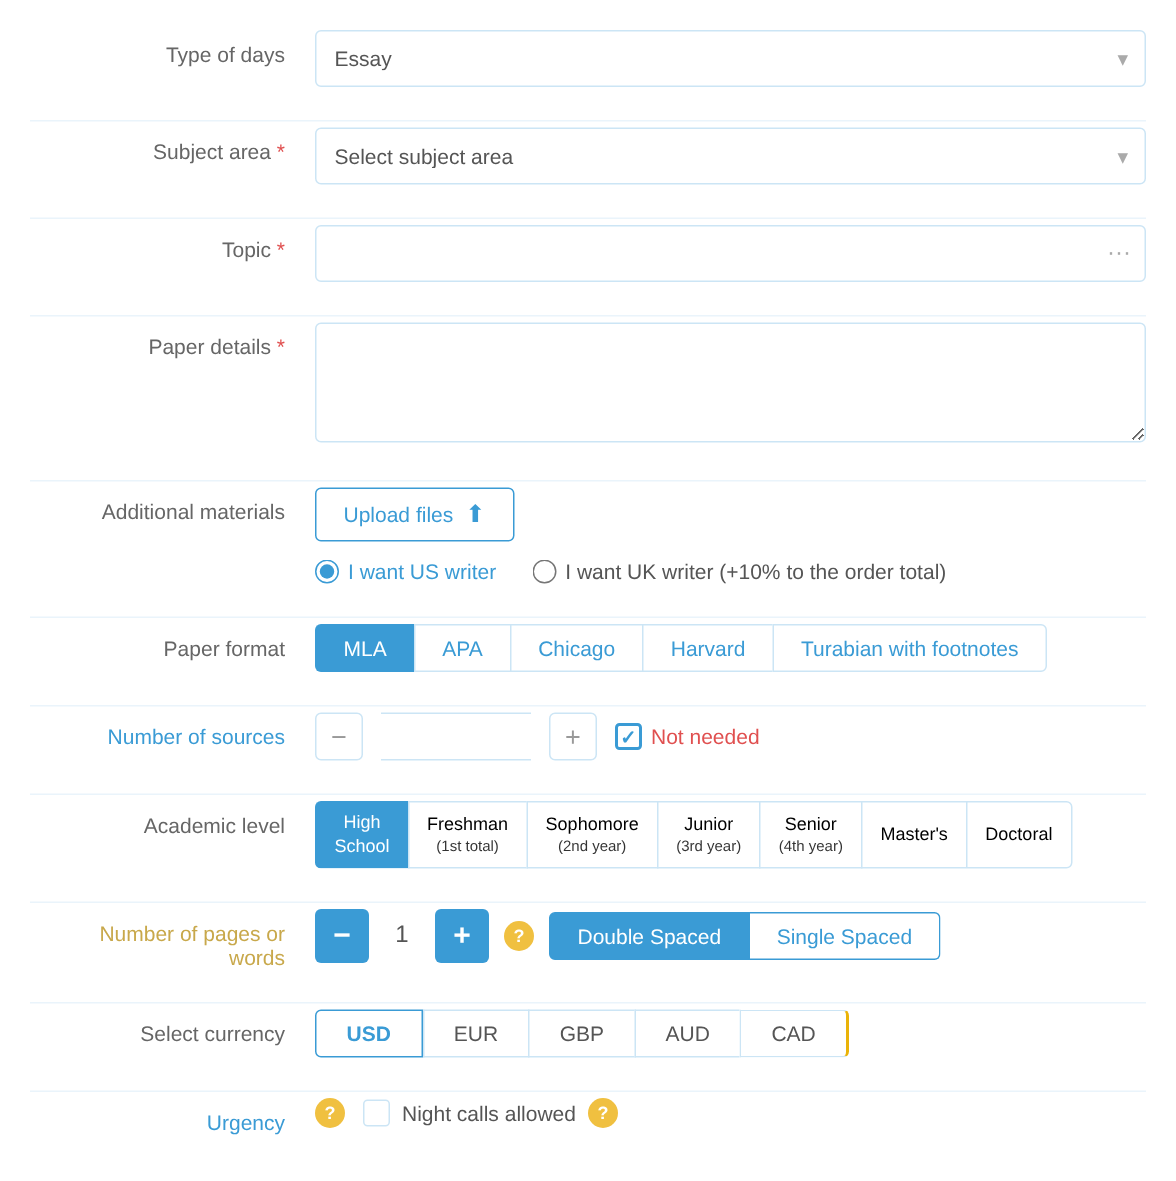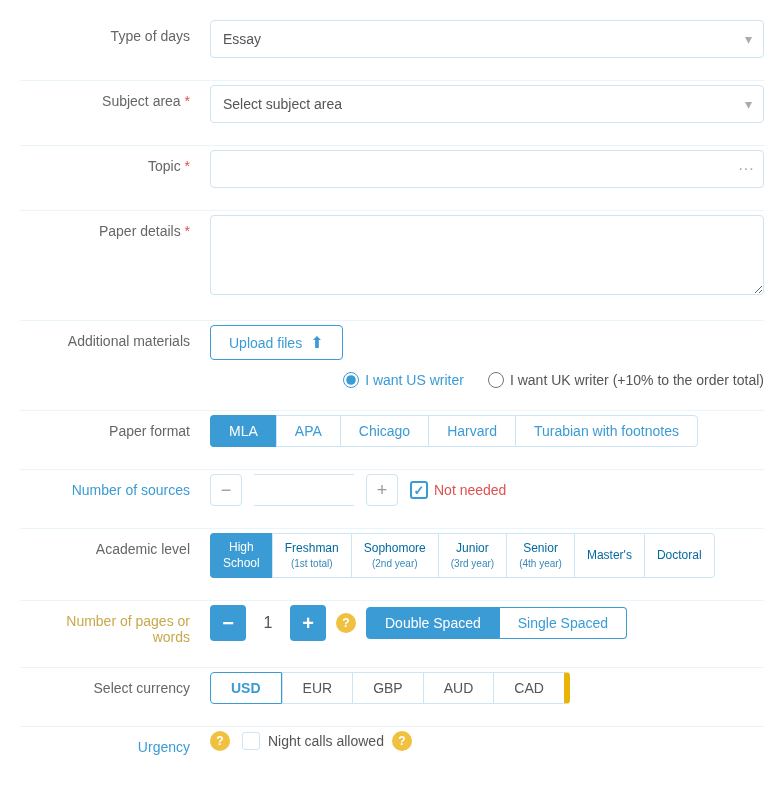--- a/index.html
+++ b/index.html
@@ -113,21 +113,20 @@
       font-weight: 500;
     }
     .upload-icon {
       font-size: 16px;
     }
     .writer-row {
       display: flex;
       align-items: center;
       margin-top: 12px;
       gap: 24px;
-      justify-content: flex-end;
     }
     .radio-group {
       display: flex;
       align-items: center;
       gap: 6px;
       cursor: pointer;
       font-size: 14px;
       color: #555;
     }
     .radio-group input[type=radio] {
@@ -212,21 +211,21 @@
       font-size: 13px;
       font-weight: bold;
     }
     .academic-group {
       display: flex;
       gap: 0;
     }
     .acad-btn {
       border: 1px solid #cce5f5;
       background: #fff;
-      color: #0369a1;
+      color: #000000;
       padding: 6px 12px;
       font-size: 12px;
       cursor: pointer;
       border-right: none;
       text-align: center;
       line-height: 1.3;
     }
     .acad-btn:first-child { border-radius: 4px 0 0 4px; }
     .acad-btn:last-child { border-radius: 0 4px 4px 0; border-right: 1px solid #cce5f5; }
     .acad-btn.active {
@@ -309,21 +308,21 @@
     .currency-btn {
       border: 1px solid #cce5f5;
       background: #fff;
       color: #555;
       padding: 7px 20px;
       font-size: 14px;
       cursor: pointer;
       border-right: none;
     }
     .currency-btn:first-child { border-radius: 4px 0 0 4px; }
-    .currency-btn:last-child { border-radius: 0 4px 4px 0; border-right: 6px solid #eab308; }
+    .currency-btn:last-child { border-radius: 0 4px 4px 0; border-right: 2px solid #eab308; }
     .currency-btn.active {
       background: #fff;
       border: 1.5px solid #3a9bd5;
       color: #3a9bd5;
       font-weight: 600;
       border-right: 1.5px solid #3a9bd5;
     }
     .urgency-row {
       display: flex;
       align-items: center;

